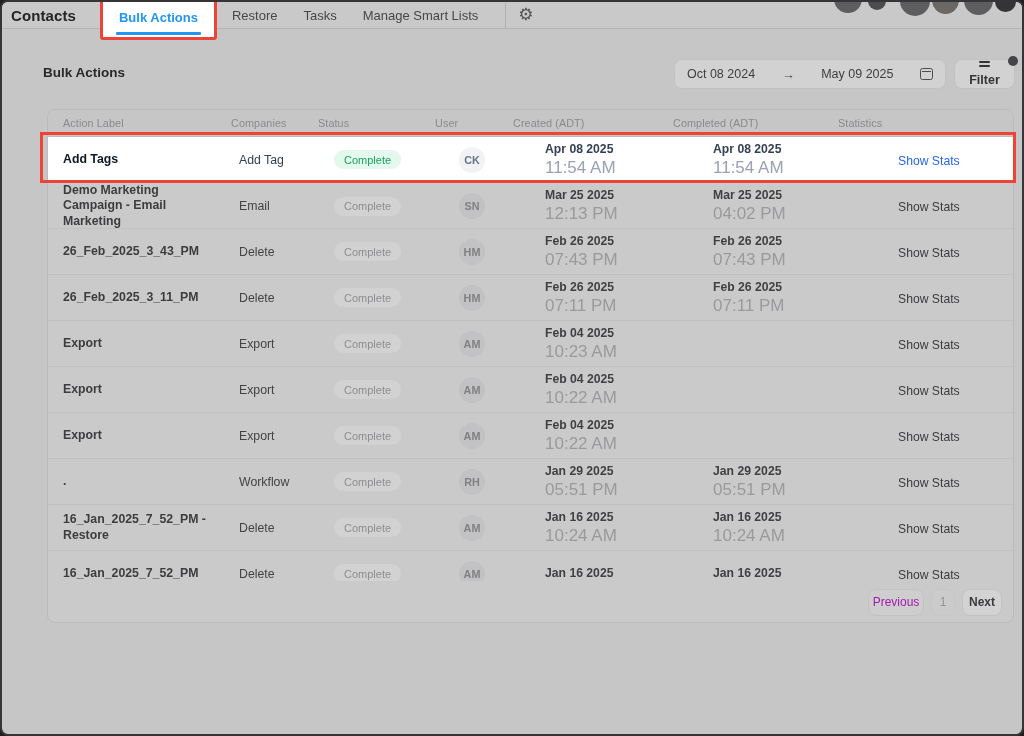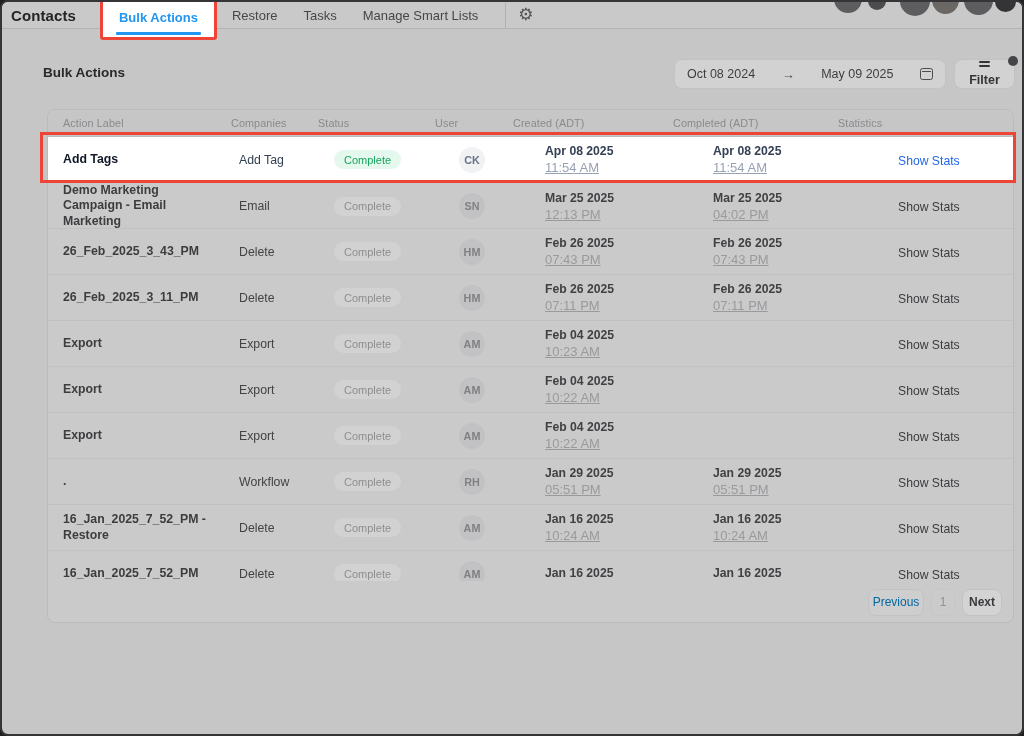--- a/index.html
+++ b/index.html
@@ -80,21 +80,21 @@
     display:inline-block; font-size:11px; font-weight:500; color:#8e8e91;
     background:#d2d2d3; padding:3.5px 10px; border-radius:11px;
   }
   .avatar {
     width:26px; height:26px; border-radius:50%; background:#c2c2c4;
     display:flex; align-items:center; justify-content:center;
     font-size:10.8px; font-weight:600; color:#808084;
   }
   .dt { display:flex; flex-direction:column; justify-content:center; gap:2px; }
   .dt .d { font-size:12.2px; font-weight:600; color:#414144; }
-  .dt .t { font-size:13px; color:#9a9a9d;text-decoration:underline; }
+  .dt .t { font-size:17px; color:#9a9a9d; }
   .stats-link { font-size:12.2px; font-weight:500; color:#3c3c3f; padding-left:12px; cursor:pointer; }
   .kebab { justify-self:center; font-size:14px; color:#6e6e71; cursor:pointer; padding:4px 6px; }
 
   
   .row.highlighted { background:#ffffff; }
   .row.highlighted .cell-label { color:#101828; }
   .row.highlighted .cell-op { color:#344054; }
   .row.highlighted .badge { background:#e4f8ed; color:#17a45f; }
   .row.highlighted .avatar { background:#f1f2f4; color:#68748a; }
   .row.highlighted .dt .d { color:#344054; }
@@ -104,21 +104,21 @@
 
   
   .card-footer {
     height:42px; display:flex; align-items:center; justify-content:flex-end;
     gap:7px; padding-right:11px;
   }
   .pg-btn {
     height:27px; border-radius:8px; display:flex; align-items:center; justify-content:center;
     font-size:12px; background:#cecece; border:1px solid #c2c2c4; cursor:pointer;
   }
-  .pg-prev { width:56px; color:#0369a1; }
+  .pg-prev { width:56px; color:#a21caf; }
   .pg-num { width:24px; color:#939396; background:#cbcbcc; border-color:#c6c6c8; }
   .pg-next { width:40px; color:#3b3b3e; font-weight:600; background:#d3d3d4; }
 
   
   .row-highlight-box {
     position:absolute; left:38px; top:130px; width:976px; height:51px;
     border:3px solid #ee4437; z-index:9; pointer-events:none;
   }
 </style>
 </head>

